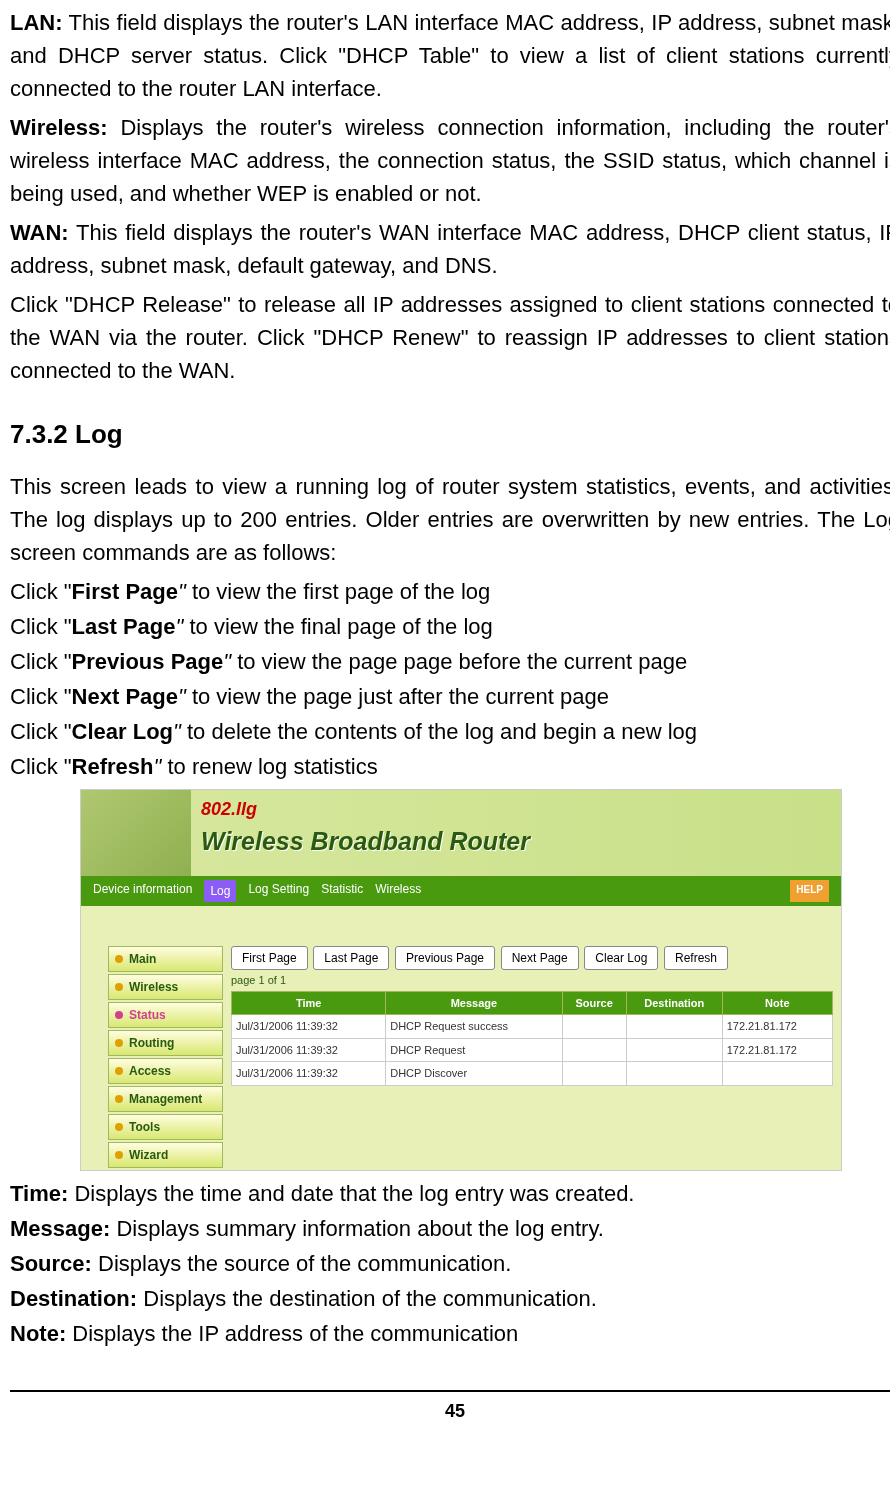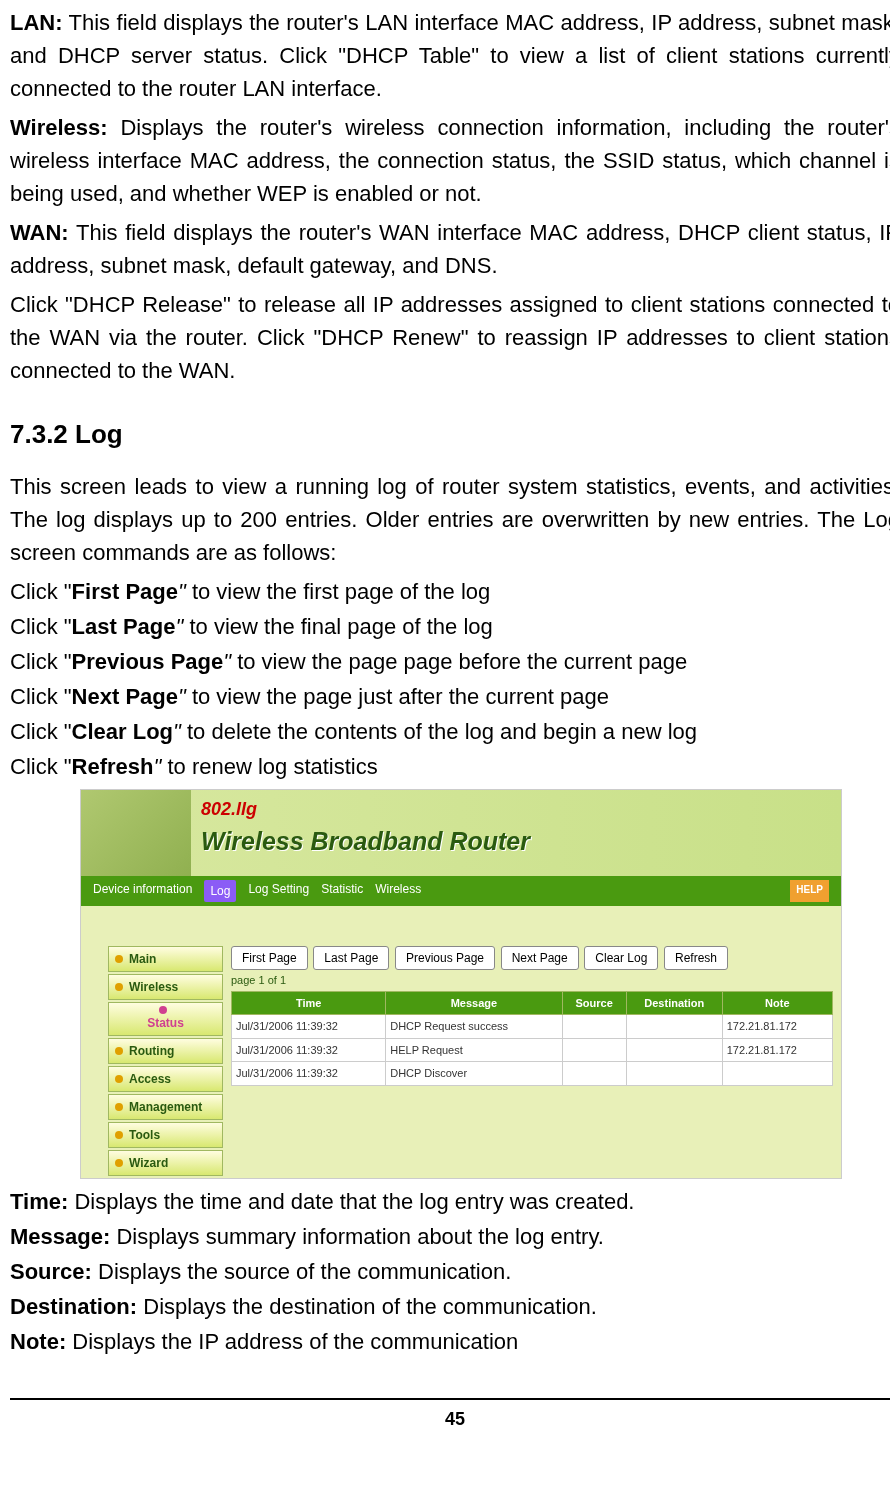--- a/index.html
+++ b/index.html
@@ -94,21 +94,21 @@
     border: 1px solid #a0b860;
     margin-bottom: 2px;
     padding: 3px 6px;
     font-size: 12px;
     font-weight: bold;
     color: #2a5a10;
     cursor: pointer;
     display: flex;
     align-items: center;
   }
-  .sidebar .item.active { color: #d04090; flex-direction: column; }
+  .sidebar .item.active { color: #d04090; }
   .sidebar .dot {
     display: inline-block;
     width: 8px; height: 8px;
     border-radius: 50%;
     background: #e0a000;
     margin-right: 6px;
   }
   .sidebar .item.active .dot { background: #d04090; }
   .main {
     flex: 1;
@@ -265,21 +265,21 @@
         <tbody id="log-rows">
             <tr>
               <td>Jul/31/2006 11:39:32</td>
               <td>DHCP Request success</td>
               <td></td>
               <td></td>
               <td>172.21.81.172</td>
             </tr>
             <tr>
               <td>Jul/31/2006 11:39:32</td>
-              <td>HELP Request</td>
+              <td>DHCP Request</td>
               <td></td>
               <td></td>
               <td>172.21.81.172</td>
             </tr>
             <tr>
               <td>Jul/31/2006 11:39:32</td>
               <td>DHCP Discover</td>
               <td></td>
               <td></td>
               <td></td>

